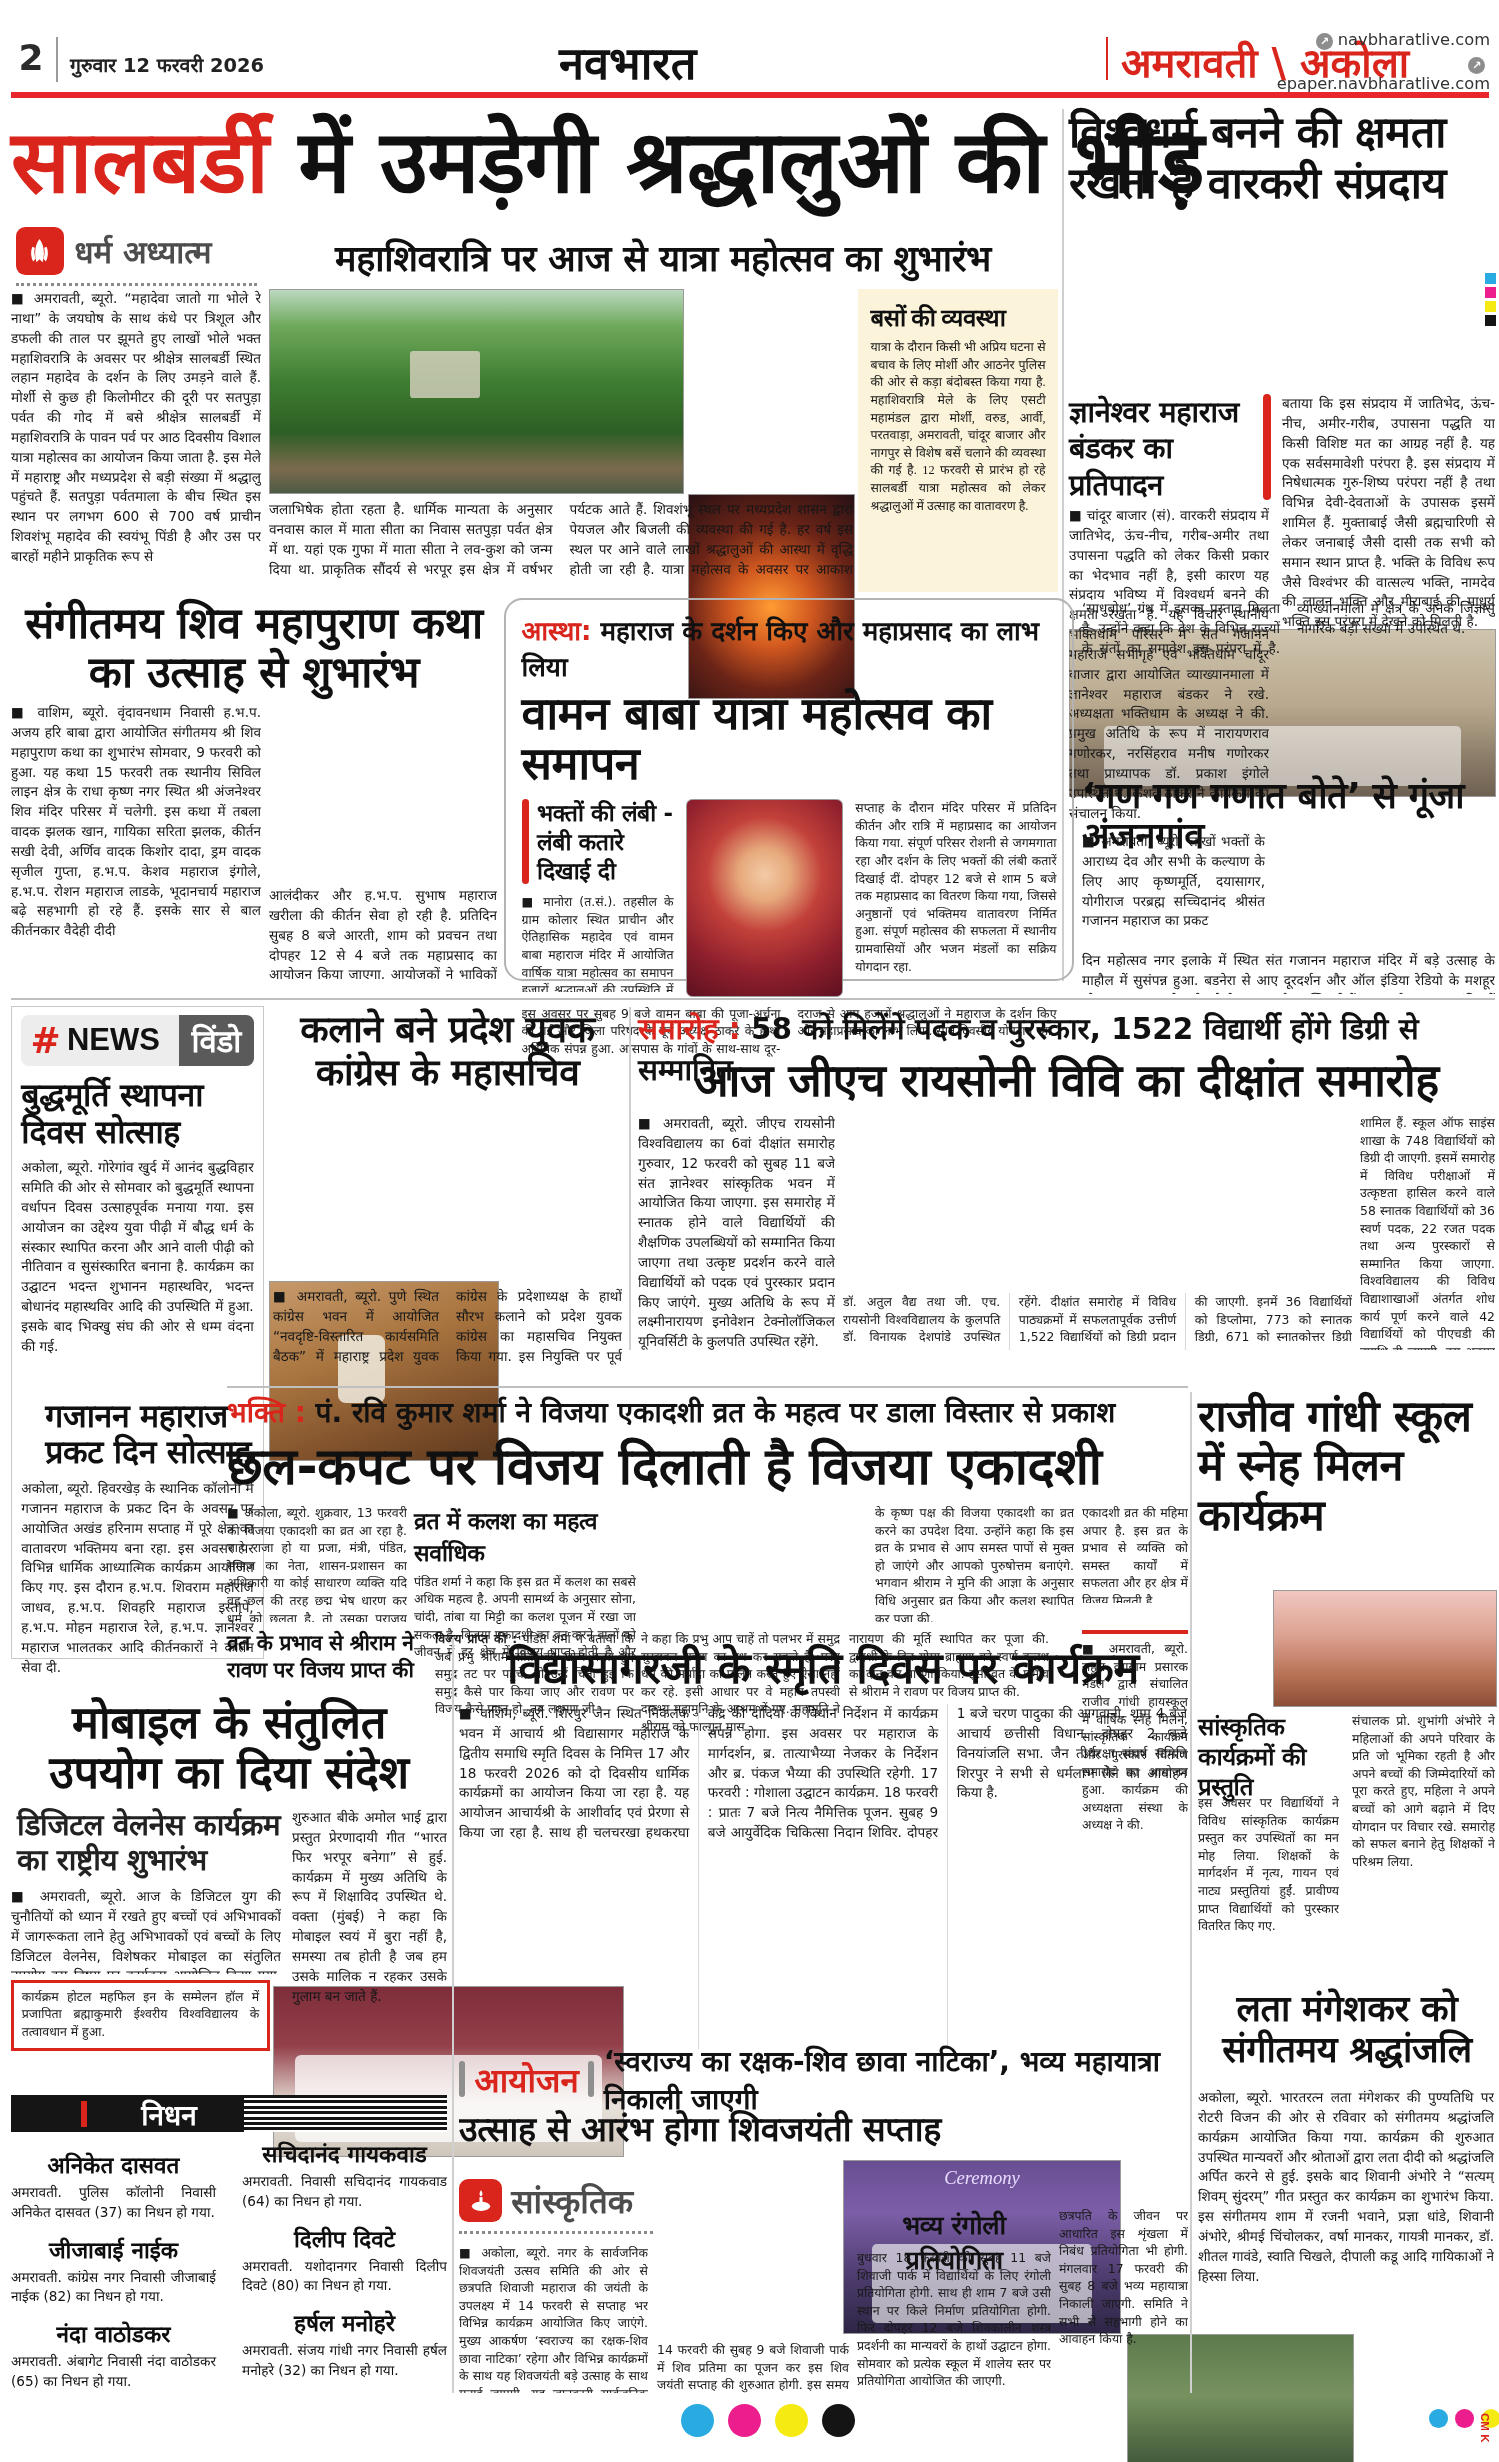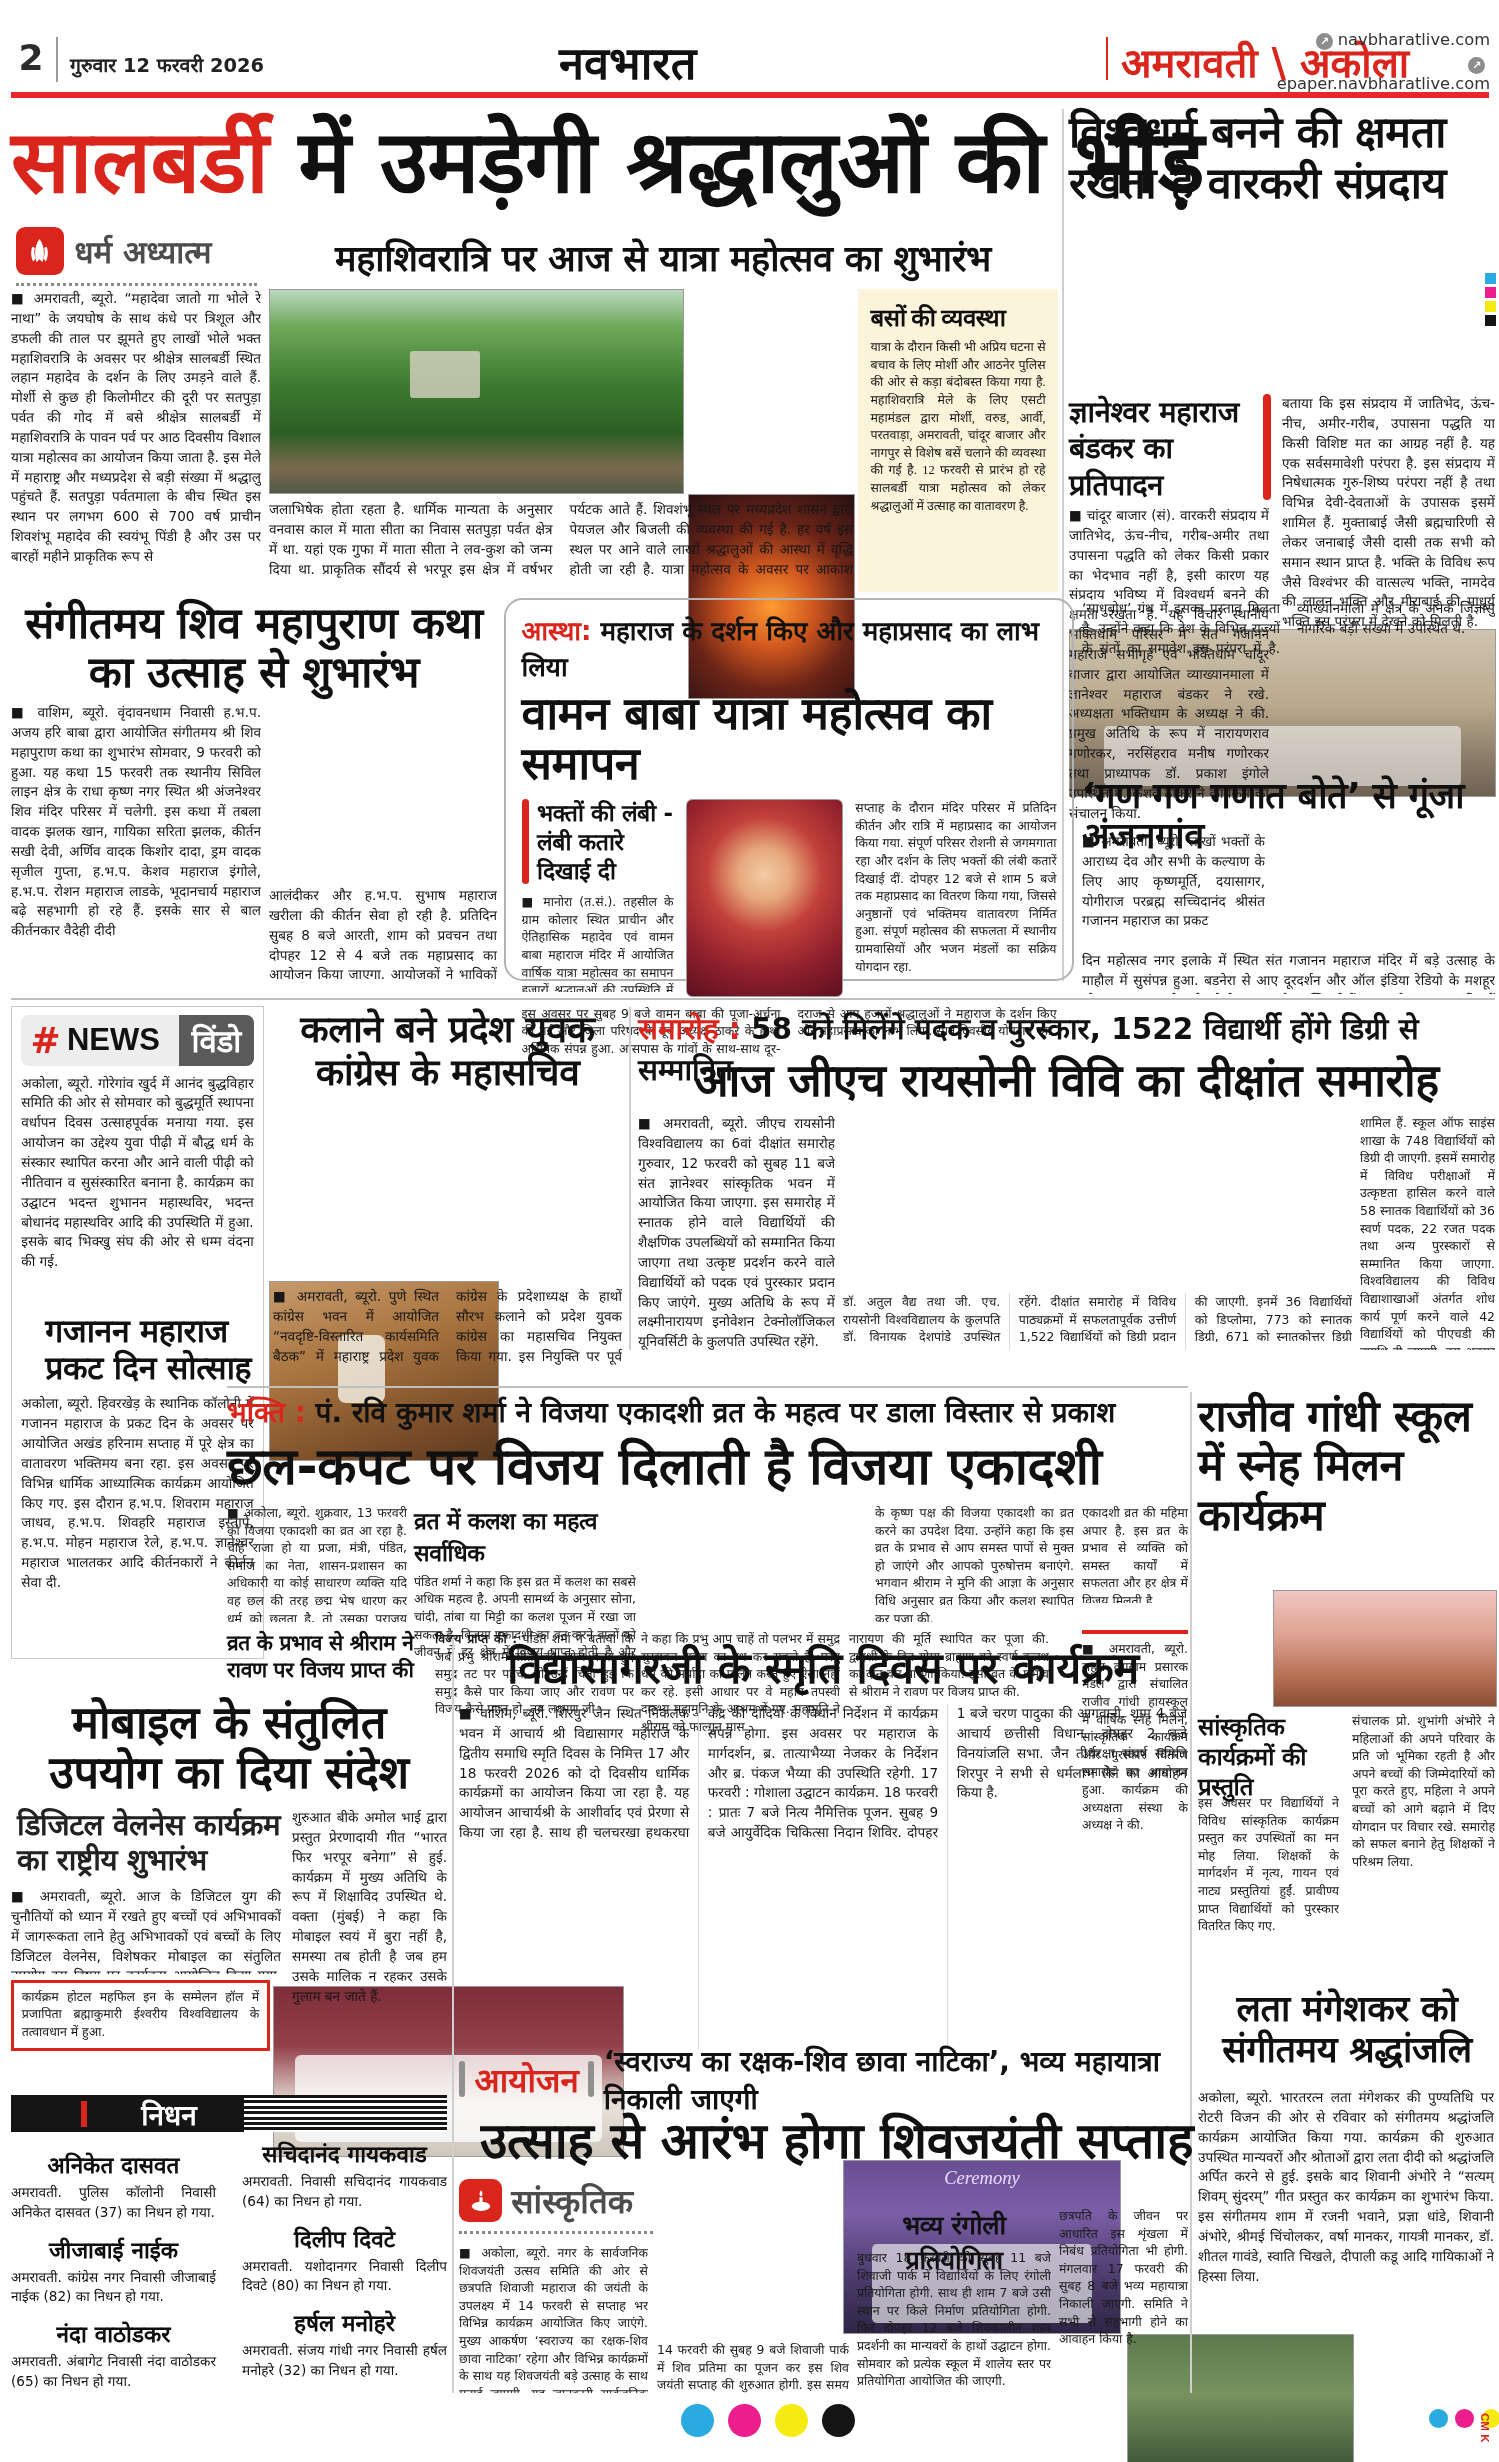--- a/index.html
+++ b/index.html
@@ -126,20 +126,21 @@
   <div class="abs" style="left:11px;top:1006px;width:253px;height:653px;border:1.6px solid #c8c8c8;box-sizing:border-box;padding:7.8px 9.3px;">
     <div class="news-pill">
       <div style="background:#ededed;border-radius:7.8px 0 0 7.8px;display:flex;align-items:center;padding:0 9.3px;gap:6.2px;flex:1;">
         <span class="red" style="font-size:36px;font-weight:800;">#</span>
         <span style="font-size:31px;font-weight:800;color:#111;font-family:'Liberation Sans',sans-serif;">NEWS</span>
       </div>
       <div style="background:#5a5a5a;border-radius:0 7.8px 7.8px 0;display:flex;align-items:center;justify-content:center;padding:0 12.4px;">
         <span style="font-size:31px;font-weight:800;color:#fff;">विंडो</span>
       </div>
     </div>
+    <div class="head" style="font-size:32px;line-height:1.15;margin-top:11px;">बुद्धमूर्ति स्थापना दिवस सोत्साह</div>
     <div class="body-txt" style="margin-top:7.8px;height:227px;overflow:hidden;">अकोला, ब्यूरो. गोरेगांव खुर्द में आनंद बुद्धविहार समिति की ओर से सोमवार को बुद्धमूर्ति स्थापना वर्धापन दिवस उत्साहपूर्वक मनाया गया. इस आयोजन का उद्देश्य युवा पीढ़ी में बौद्ध धर्म के संस्कार स्थापित करना और आने वाली पीढ़ी को नीतिवान व सुसंस्कारित बनाना है. कार्यक्रम का उद्घाटन भदन्त शुभानन महास्थविर, भदन्त बोधानंद महास्थविर आदि की उपस्थिति में हुआ. इसके बाद भिक्खु संघ की ओर से धम्म वंदना की गई.</div>
     <div class="head" style="font-size:32px;line-height:1.15;margin-top:12.4px;margin-left:24px;">गजानन महाराज प्रकट दिन सोत्साह</div>
     <div class="body-txt" style="margin-top:7.8px;height:203px;overflow:hidden;">अकोला, ब्यूरो. हिवरखेड़ के स्थानिक कॉलोनी में गजानन महाराज के प्रकट दिन के अवसर पर आयोजित अखंड हरिनाम सप्ताह में पूरे क्षेत्र का वातावरण भक्तिमय बना रहा. इस अवसर पर विभिन्न धार्मिक आध्यात्मिक कार्यक्रम आयोजित किए गए. इस दौरान ह.भ.प. शिवराम महाराज जाधव, ह.भ.प. शिवहरि महाराज इस्तापे, ह.भ.प. मोहन महाराज रेले, ह.भ.प. ज्ञानेश्वर महाराज भालतकर आदि कीर्तनकारों ने कीर्तन सेवा दी.</div>
   </div>
 
   <div class="abs head center" style="left:273px;top:1009px;width:349px;font-size:37px;line-height:1.15;">कलाने बने प्रदेश युवक कांग्रेस के महासचिव</div>
   <div class="abs ph" style="left:273px;top:1111px;width:349px;height:169px;background:linear-gradient(180deg,#7e2d3a 0%,#93404a 35%,#e8e2da 70%,#cfc6bb 100%);">
     <div style="position:absolute;left:6%;bottom:8%;width:88%;height:52%;background:rgba(255,255,255,.75);border-radius:6.2px;"></div>
   </div>
   <div class="abs body-txt cols2" style="left:273px;top:1287px;width:349px;height:95px;overflow:hidden;">
@@ -205,21 +206,21 @@
   <div class="abs vline" style="left:452px;top:1637px;height:756px;"></div>
   <div class="abs head center" style="left:459px;top:1637px;width:728px;font-size:43px;">विद्यासागरजी के स्मृति दिवस पर कार्यक्रम</div>
   <div class="abs body-txt cols3" style="left:459px;top:1704px;width:728px;height:345px;overflow:hidden;">■ वाशिम, ब्यूरो. शिरपुर जैन स्थित निकलंक भवन में आचार्य श्री विद्यासागर महाराज के द्वितीय समाधि स्मृति दिवस के निमित्त 17 और 18 फरवरी 2026 को दो दिवसीय धार्मिक कार्यक्रमों का आयोजन किया जा रहा है. यह आयोजन आचार्यश्री के आशीर्वाद एवं प्रेरणा से किया जा रहा है. साथ ही चलचरखा हथकरघा केंद्र की दीदियों के विधान निर्देशन में कार्यक्रम संपन्न होगा. इस अवसर पर महाराज के मार्गदर्शन, ब्र. तात्याभैय्या नेजकर के निर्देशन और ब्र. पंकज भैय्या की उपस्थिति रहेगी. 17 फरवरी : गोशाला उद्घाटन कार्यक्रम. 18 फरवरी : प्रातः 7 बजे नित्य नैमित्तिक पूजन. सुबह 9 बजे आयुर्वेदिक चिकित्सा निदान शिविर. दोपहर 1 बजे चरण पादुका की आगवानी. शाम 4 बजे आचार्य छत्तीसी विधान. दोपहर 2 बजे विनयांजलि सभा. जैन तीर्थरक्षा संघर्ष समिति शिरपुर ने सभी से धर्मलाभ लेने का आवाहन किया है.</div>
 
   <div class="abs" style="left:459px;top:2058px;width:728px;height:42px;display:flex;align-items:center;gap:9.3px;">
     <div style="width:7.8px;height:36px;background:#8f8f8f;border-radius:3.1px;"></div>
     <div class="red" style="font-size:33px;font-weight:800;">आयोजन</div>
     <div style="width:7.8px;height:36px;background:#8f8f8f;border-radius:3.1px;"></div>
     <div style="font-size:28px;font-weight:700;">‘स्वराज्य का रक्षक-शिव छावा नाटिका’, भव्य महायात्रा निकाली जाएगी</div>
   </div>
-  <div class="abs head" style="left:480px;top:2105px;width:728px;font-size:50px;white-space:nowrap;overflow:hidden;">उत्साह से आरंभ होगा शिवजयंती सप्ताह</div>
+  <div class="abs head" style="left:459px;top:2105px;width:728px;font-size:34px;white-space:nowrap;overflow:hidden;">उत्साह से आरंभ होगा शिवजयंती सप्ताह</div>
 
   <div class="abs dotted-under" style="left:459px;top:2178px;width:194px;display:flex;align-items:center;gap:9.3px;">
     <span class="badge-icon" style="width:43px;height:43px;">
       <svg width="26" height="26" viewBox="0 0 34 34">
           <ellipse cx="17" cy="24" rx="12" ry="6" fill="#fff"></ellipse>
           <rect x="15" y="12" width="4" height="8" fill="#fff"></rect>
           <path d="M17 3 C14 7 15 10 17 11 C19 10 20 7 17 3 Z" fill="#fff"></path>
         </svg>
     </span>
     <span class="gray-head" style="font-size:33px;">सांस्कृतिक</span>

